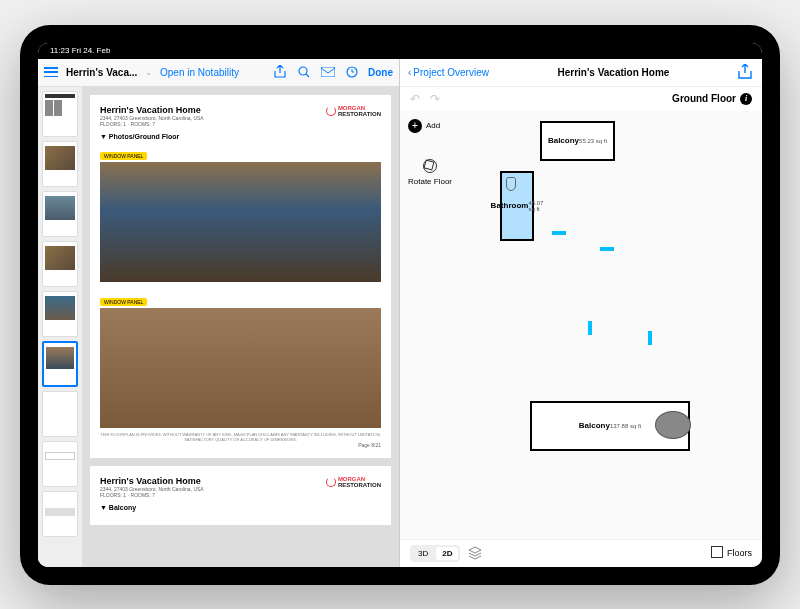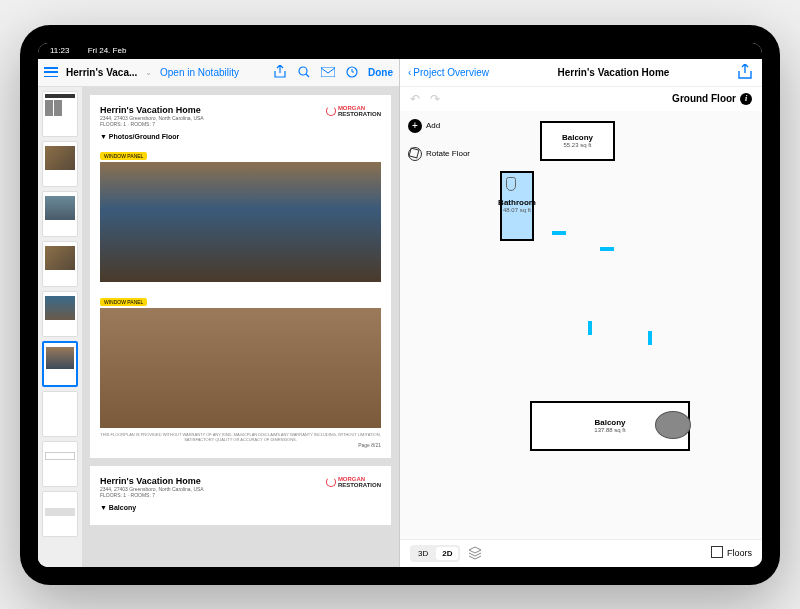--- a/index.html
+++ b/index.html
@@ -56,21 +56,21 @@
 .floor-lbl { font-size: 10px; font-weight: 600; display: flex; align-items: center; gap: 4px; }
 .info-i { width: 12px; height: 12px; border-radius: 50%; background: #000; color: #fff; font-size: 8px; display: flex; align-items: center; justify-content: center; font-family: serif; font-style: italic; }
 
 .canvas { flex: 1; background: #fafafa; background-image: radial-gradient(#ddd 0.5px, transparent 0.5px); background-size: 12px 12px; position: relative; }
 .side-tools { position: absolute; left: 8px; top: 8px; display: flex; flex-direction: column; gap: 8px; }
 .tool { display: flex; align-items: center; gap: 4px; font-size: 8px; }
 .tool-icon { width: 14px; height: 14px; background: #000; border-radius: 50%; color: #fff; display: flex; align-items: center; justify-content: center; font-size: 10px; }
 .tool-icon.rot { background: transparent; border: 1.5px solid #333; position: relative; }
 
 .floorplan { position: absolute; left: 70px; top: 10px; width: 260px; height: 370px; }
-.room { position: absolute; border: 2px solid #000; background: #fff; display: flex; flex-direction: column; align-items: center; justify-content: center; font-size: 7px; }
+.room { position: absolute; border: 2px solid #000; background: #fff; display: flex; flex-direction: row; align-items: center; justify-content: center; font-size: 7px; }
 .room.hl { background: #b3e0ff; }
 .room .name { font-weight: 600; font-size: 8px; }
 .room .area { font-size: 6px; color: #555; }
 .furn { position: absolute; }
 
 .bottombar { height: 28px; display: flex; align-items: center; padding: 0 10px; gap: 8px; border-top: 1px solid #eee; }
 .view-toggle { display: flex; gap: 2px; background: #eee; border-radius: 4px; padding: 2px; }
 .vbtn { font-size: 8px; padding: 2px 6px; border-radius: 3px; }
 .vbtn.active { background: #fff; font-weight: 600; }
 .floors-btn { font-size: 9px; display: flex; align-items: center; gap: 4px; margin-left: auto; }
@@ -81,21 +81,21 @@
 </style>
 </head>
 <body>
 
 <div class="ipad">
 <div class="screen">
 
 <div class="statusbar">
   <div>
     <span>11:23</span>
-    <span style="margin-left:16px;">Fri 24. Feb</span>
+    <span style="margin-left:0;">Fri 24. Feb</span>
   </div>
 </div>
 
 <div class="split">
 
 <div class="left">
   <div class="ltoolbar">
     <div class="menu-icon">
               <span></span>
               <span></span>
@@ -233,21 +233,21 @@
       <span class="info-i">i</span>
     </div>
   </div>
 
   <div class="canvas">
     <div class="side-tools">
       <div class="tool">
         <div class="tool-icon">+</div>
         <span>Add</span>
       </div>
-      <div class="tool" style="margin-top:6px;">
+      <div class="tool" style="margin-top:18px;flex-direction:column;">
         <div class="tool-icon rot">
           <svg width="12" height="12" viewBox="0 0 12 12" style="position:absolute;left:-1px;top:-1px">
                     <rect x="2" y="2" width="8" height="8" stroke="#333" stroke-width="1" fill="none" transform="rotate(15 6 6)"></rect>
                   </svg>
         </div>
         <span>Rotate Floor</span>
       </div>
     </div>
 
     <div class="floorplan">

